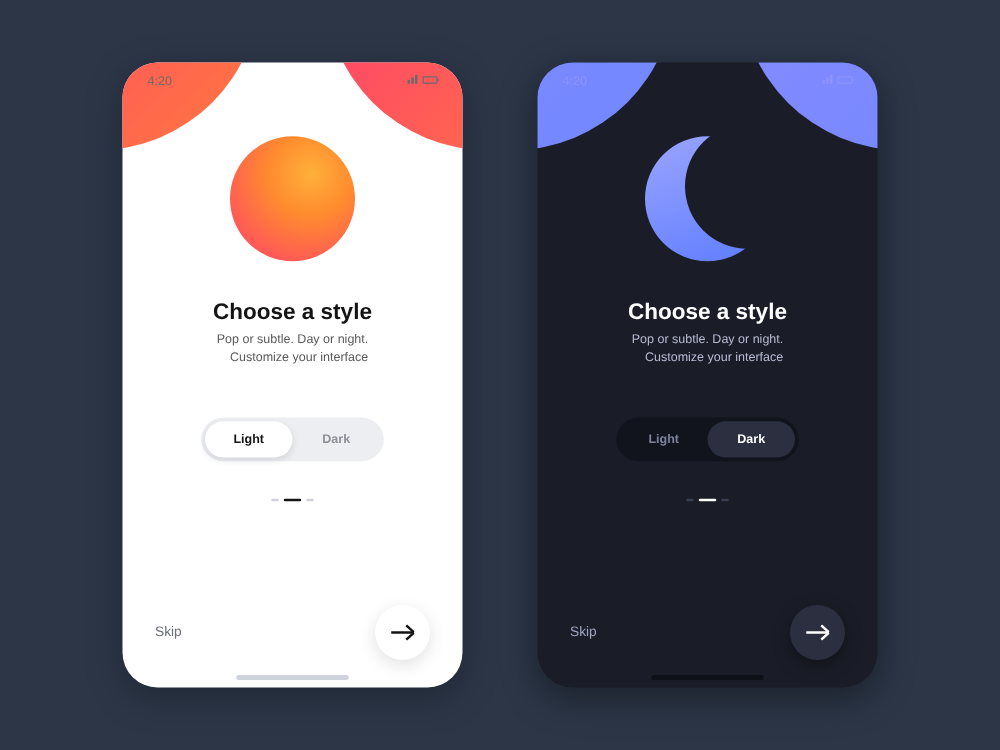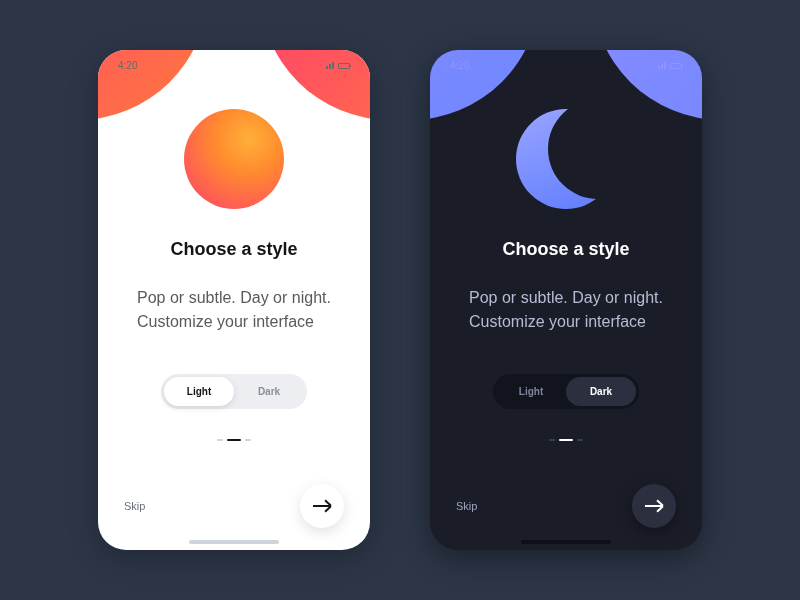--- a/index.html
+++ b/index.html
@@ -40,21 +40,21 @@
     background: linear-gradient(135deg, #8f8cff 0%, #6f87ff 100%);
   }
   .corner-blob.tl { top: -190px; left: -150px; }
   .corner-blob.tr { top: -190px; right: -150px; }
 
   .statusbar {
     position: relative;
     z-index: 2;
     display: flex;
     justify-content: space-between;
-    align-items: center;
+    align-items: flex-start;
     padding: 10px 20px 0 20px;
     font-size: 10px;
     font-weight: 500;
   }
   .phone.light .statusbar { color: #6a6a6a; }
   .phone.dark  .statusbar { color: #8e94ff; }
   .status-icons { display:flex; gap:4px; align-items:center; }
   .sig-bars { display:flex; gap:1px; align-items:flex-end;}
   .sig-bars span{ width:2px; background: currentColor; display:block;}
   .sig-bars span:nth-child(1){height:3px;}
@@ -94,24 +94,24 @@
 
   .title {
     margin-top: 30px;
     font-size: 18px;
     font-weight: 700;
   }
   .phone.light .title { color:#141414; }
   .phone.dark  .title { color:#ffffff; }
 
   .subtitle {
-    margin-top: 26px;
-    font-size: 16px;
+    margin-top: 4px;
+    font-size: 10px;
     line-height: 1.5;
-    text-align:left;
+    text-align:right;
     white-space: pre-line;
   }
   .phone.light .subtitle { color:#5a5a5a; }
   .phone.dark  .subtitle { color:#b7bcd4; }
 
   .toggle {
     margin-top: 40px;
     display:flex;
     border-radius: 999px;
     padding: 3px;

